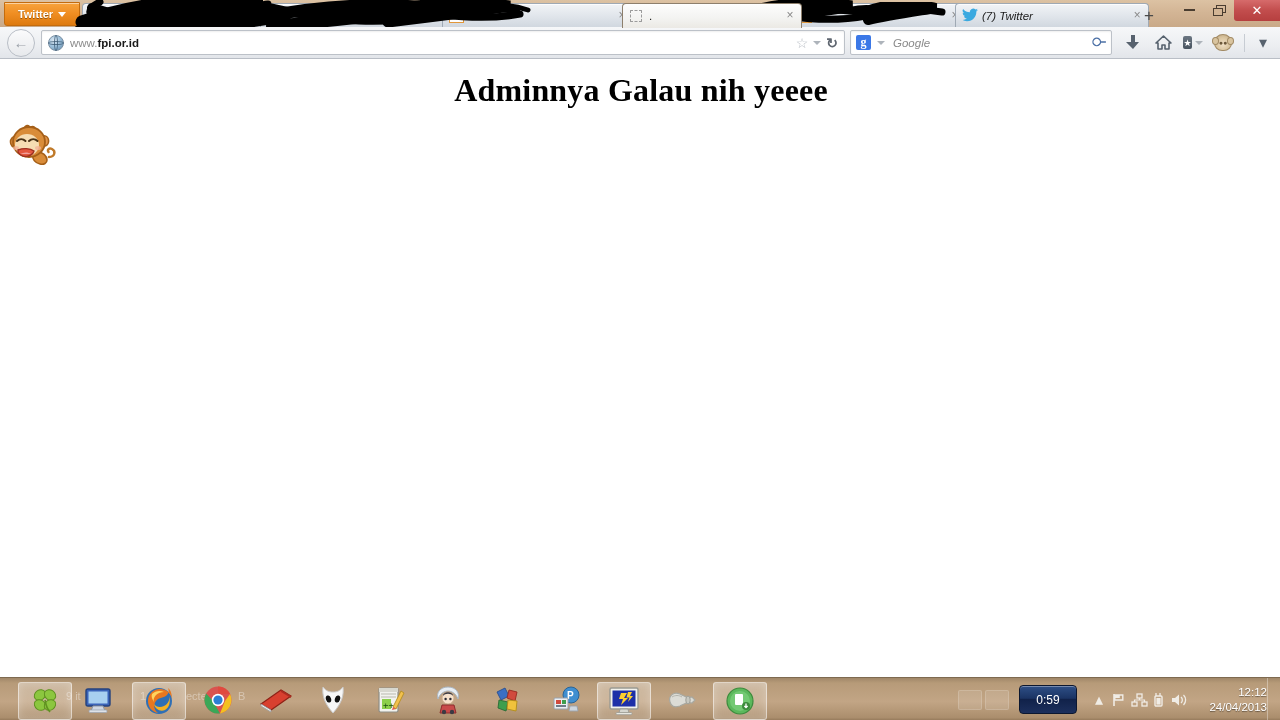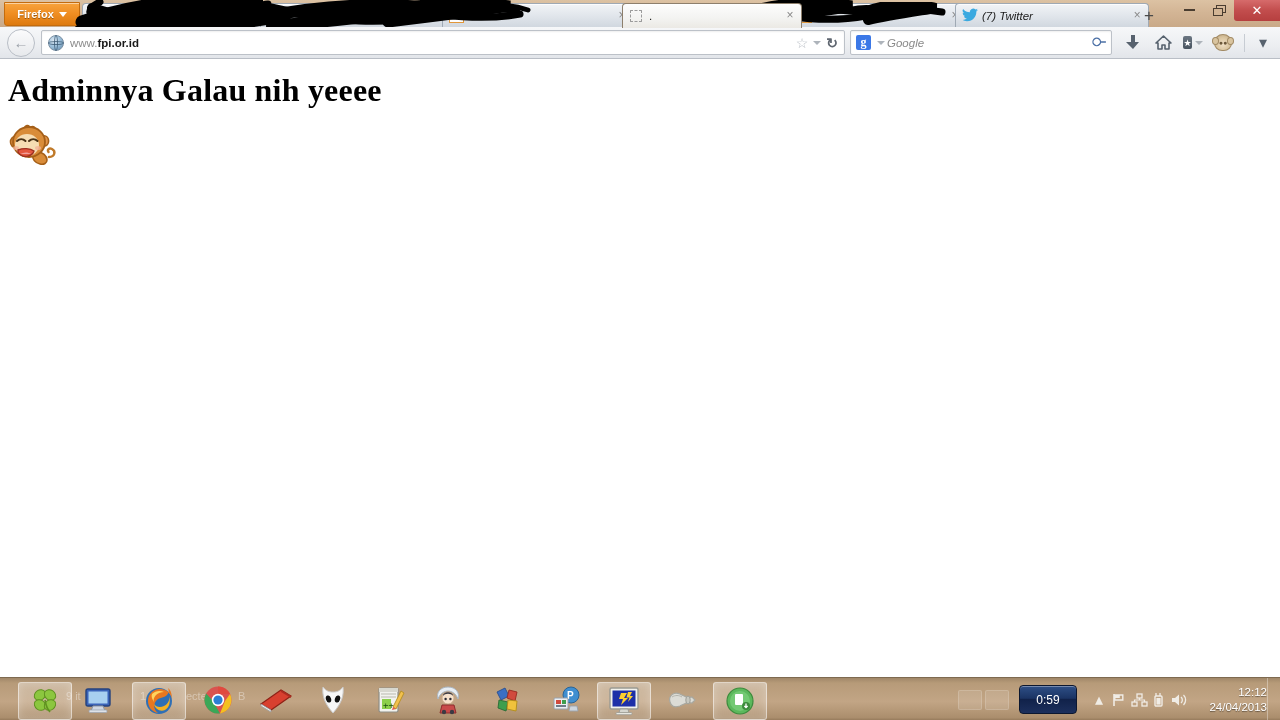--- a/index.html
+++ b/index.html
@@ -129,21 +129,21 @@
     flex: 0 0 250px; margin-left: 5px; height: 23px; background: #ffffff;
     border: 1px solid #bcc1c8; border-radius: 2px;
     display: flex; align-items: center; padding: 0 5px;
     box-shadow: inset 0 1px 2px rgba(0,0,0,.07);
   }
   .g-logo {
     width: 15px; height: 15px; background: #3b78e7; border-radius: 2px; color: #fff;
     font-size: 12px; font-weight: bold; display: flex; align-items: center; justify-content: center;
     font-family: "Liberation Serif", serif; flex: 0 0 15px;
   }
-  .search-placeholder { font-size: 11.5px; color: #8a8a8a; font-style: italic; margin-left: 2px; }
+  .search-placeholder { font-size: 11.5px; color: #8a8a8a; font-style: italic; margin-left: 8px; }
   .magnifier { margin-left: auto; color: #4a6fa5; font-size: 12px; transform: rotate(-45deg); }
 
   .tb-icons { display: flex; align-items: center; gap: 12px; padding: 0 8px 0 12px; }
   .tb-ico { width: 18px; height: 18px; display: flex; align-items: center; justify-content: center; color: #57626e; }
   .bm-box {
     width: 15px; height: 13px; background: linear-gradient(to bottom,#6b7682,#48535f);
     border-radius: 2px; display: flex; align-items: center; justify-content: center;
     color: #fff; font-size: 9px;
   }
   .monkey-ico {
@@ -159,21 +159,21 @@
   .monkey-ico::before { left: -3px; }
   .monkey-ico::after { right: -3px; }
 
   
   .content {
     position: absolute; left: 0; top: 59px; width: 1280px; height: 618px;
     background: #ffffff; overflow: hidden;
   }
   .page-h1 {
     margin: 13px 6px 0 8px; font-family: "Liberation Serif", serif;
-    font-size: 32px; font-weight: bold; color: #000; letter-spacing: .2px;
+    font-size: 32px; font-weight: bold; color: #000; letter-spacing: .2px; text-align: center;
   }
   .monkey-emote { position: absolute; left: 8px; top: 62px; width: 50px; height: 50px; }
 
   
   .taskbar {
     position: absolute; left: 0; top: 677px; width: 1280px; height: 43px;
     background: linear-gradient(to bottom, #a08768 0%, #b79b79 12%, #c2a585 55%, #ab8e6d 92%, #8e7455 100%);
     border-top: 1px solid #7e6singleplaceholder;
   }
   .taskbar-inner { position: absolute; inset: 0; }
@@ -209,21 +209,21 @@
   .showdesktop { width: 12px; height: 43px; border-left: 1px solid rgba(255,255,255,.35); }
 </style>
 </head>
 <body>
 
 <div id="screen">
 
   <div class="titlebar">
 
     <div class="ff-button">
-      <span>Firefox</span>
+      <span>Twitter</span>
       <span class="ff-caret"></span>
     </div>
 
     <div class="tabstrip">
 
       <div class="tab" style="left:0px; width:178px;">
         <div class="favicon"></div>
         <div class="tab-title"></div>
         <div class="tab-close">×</div>
       </div>

